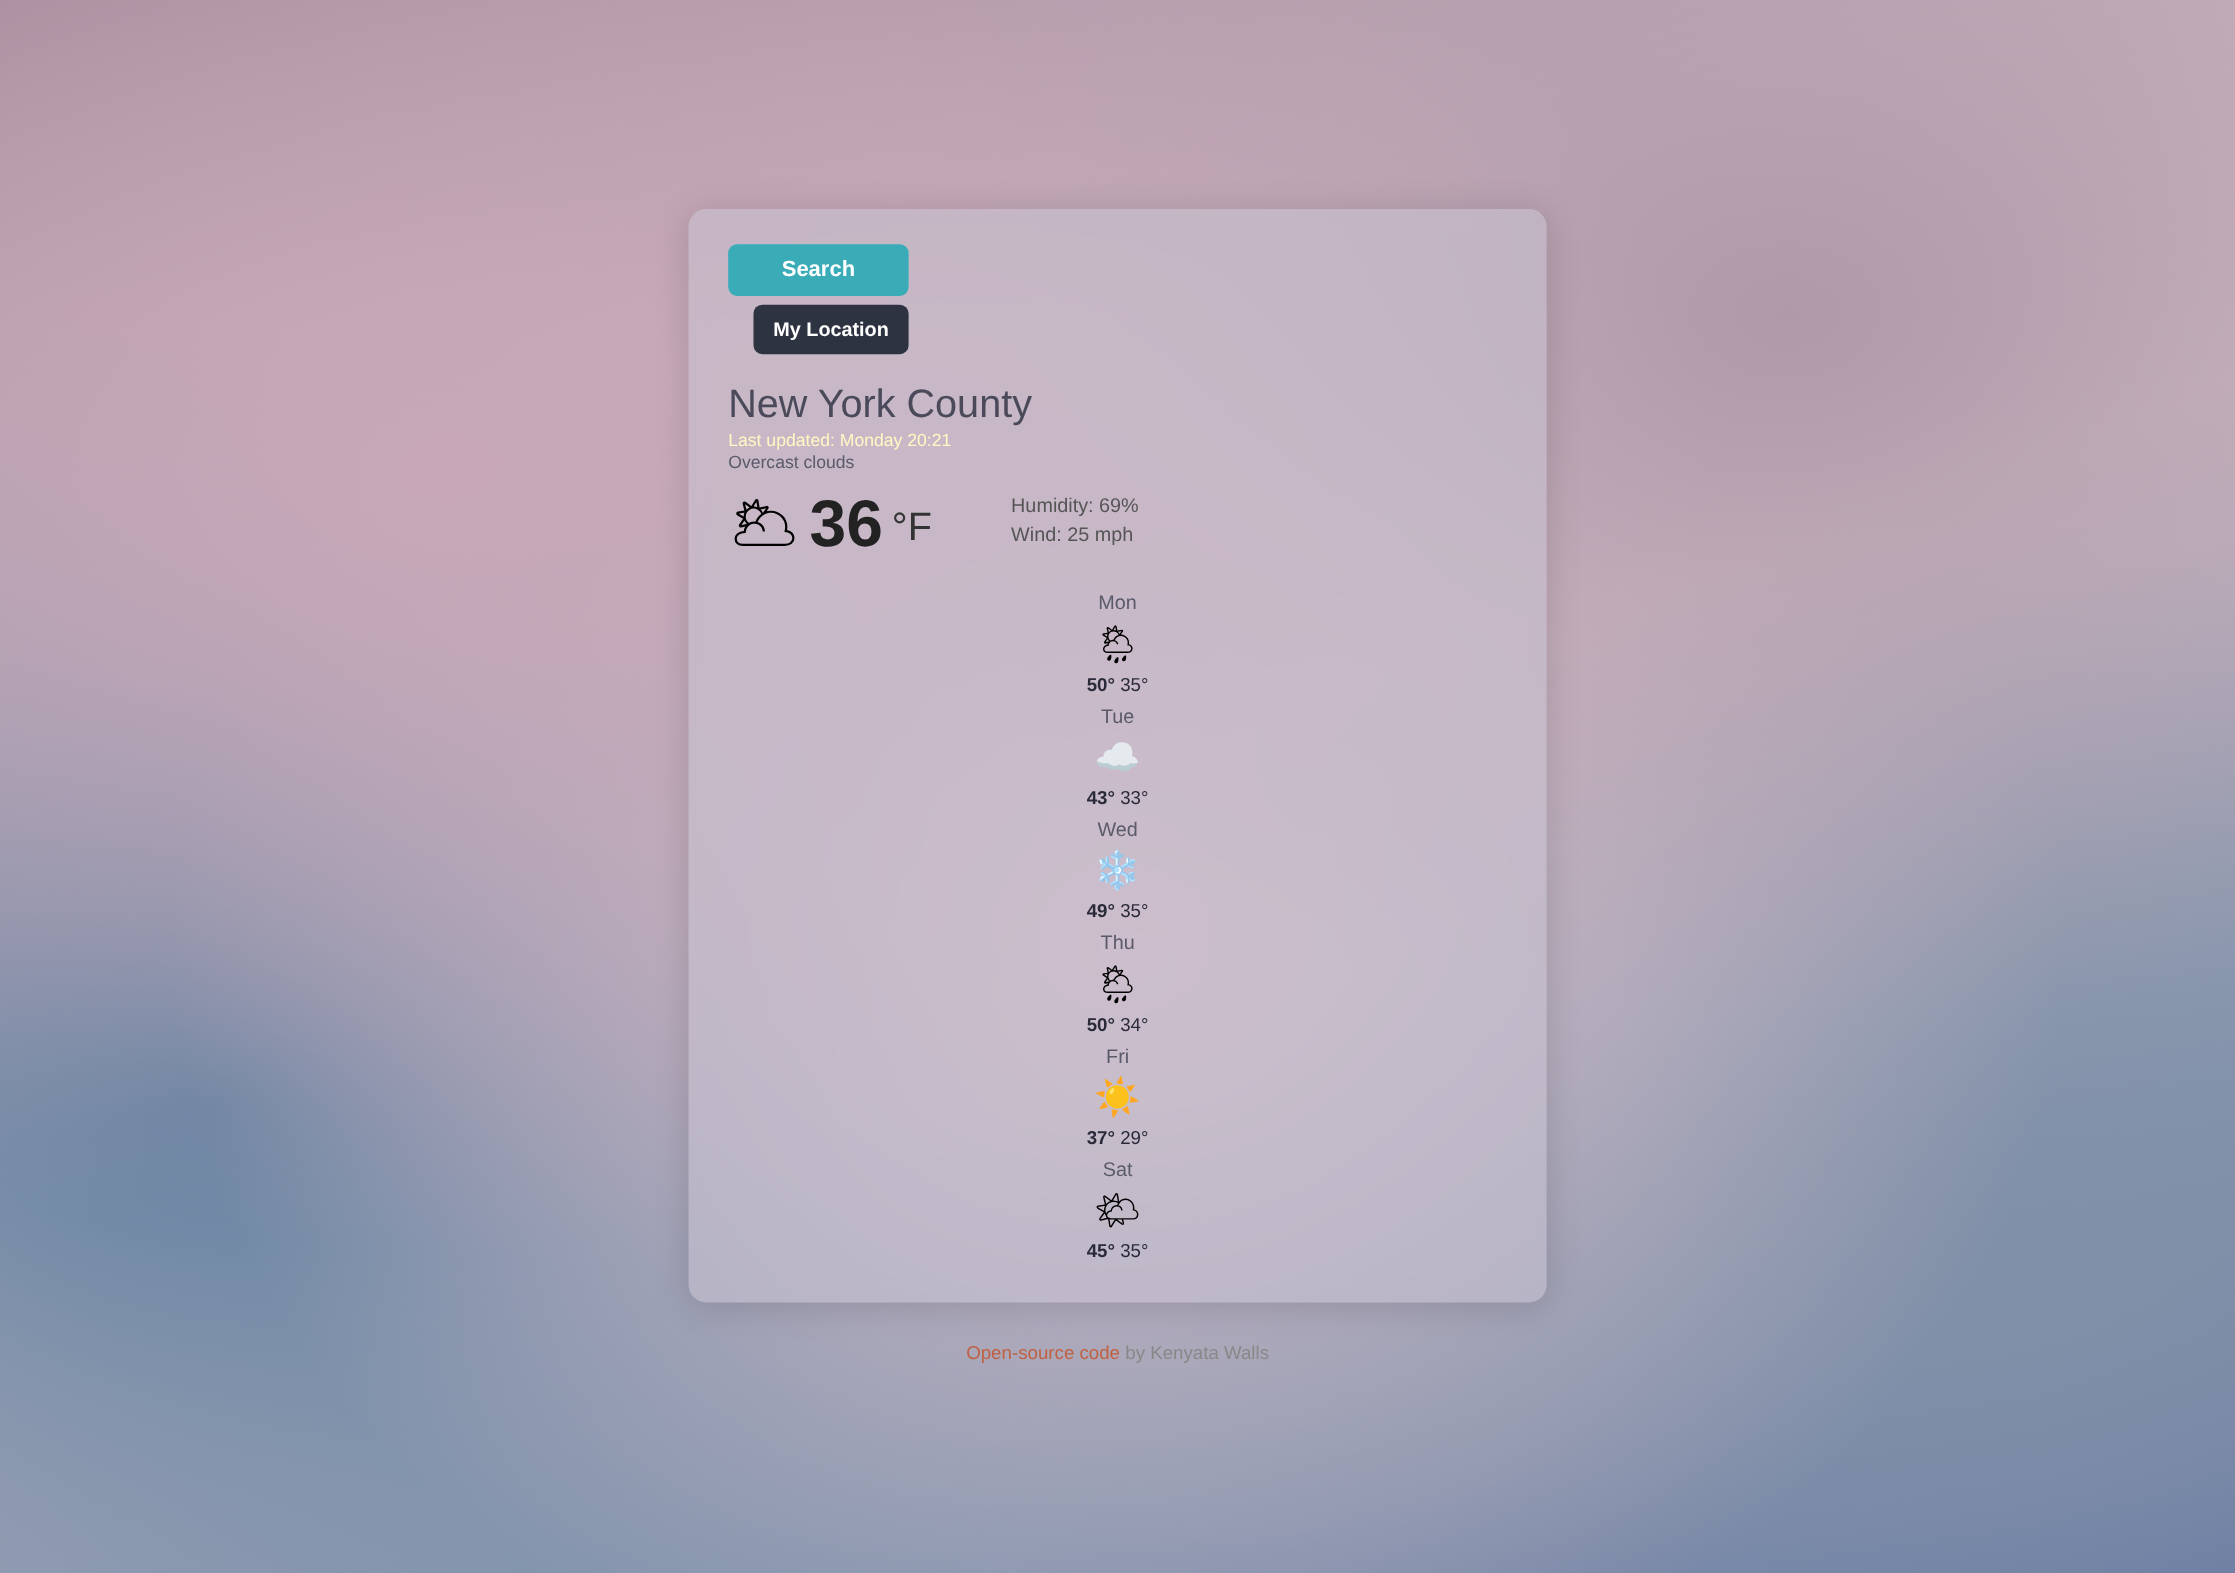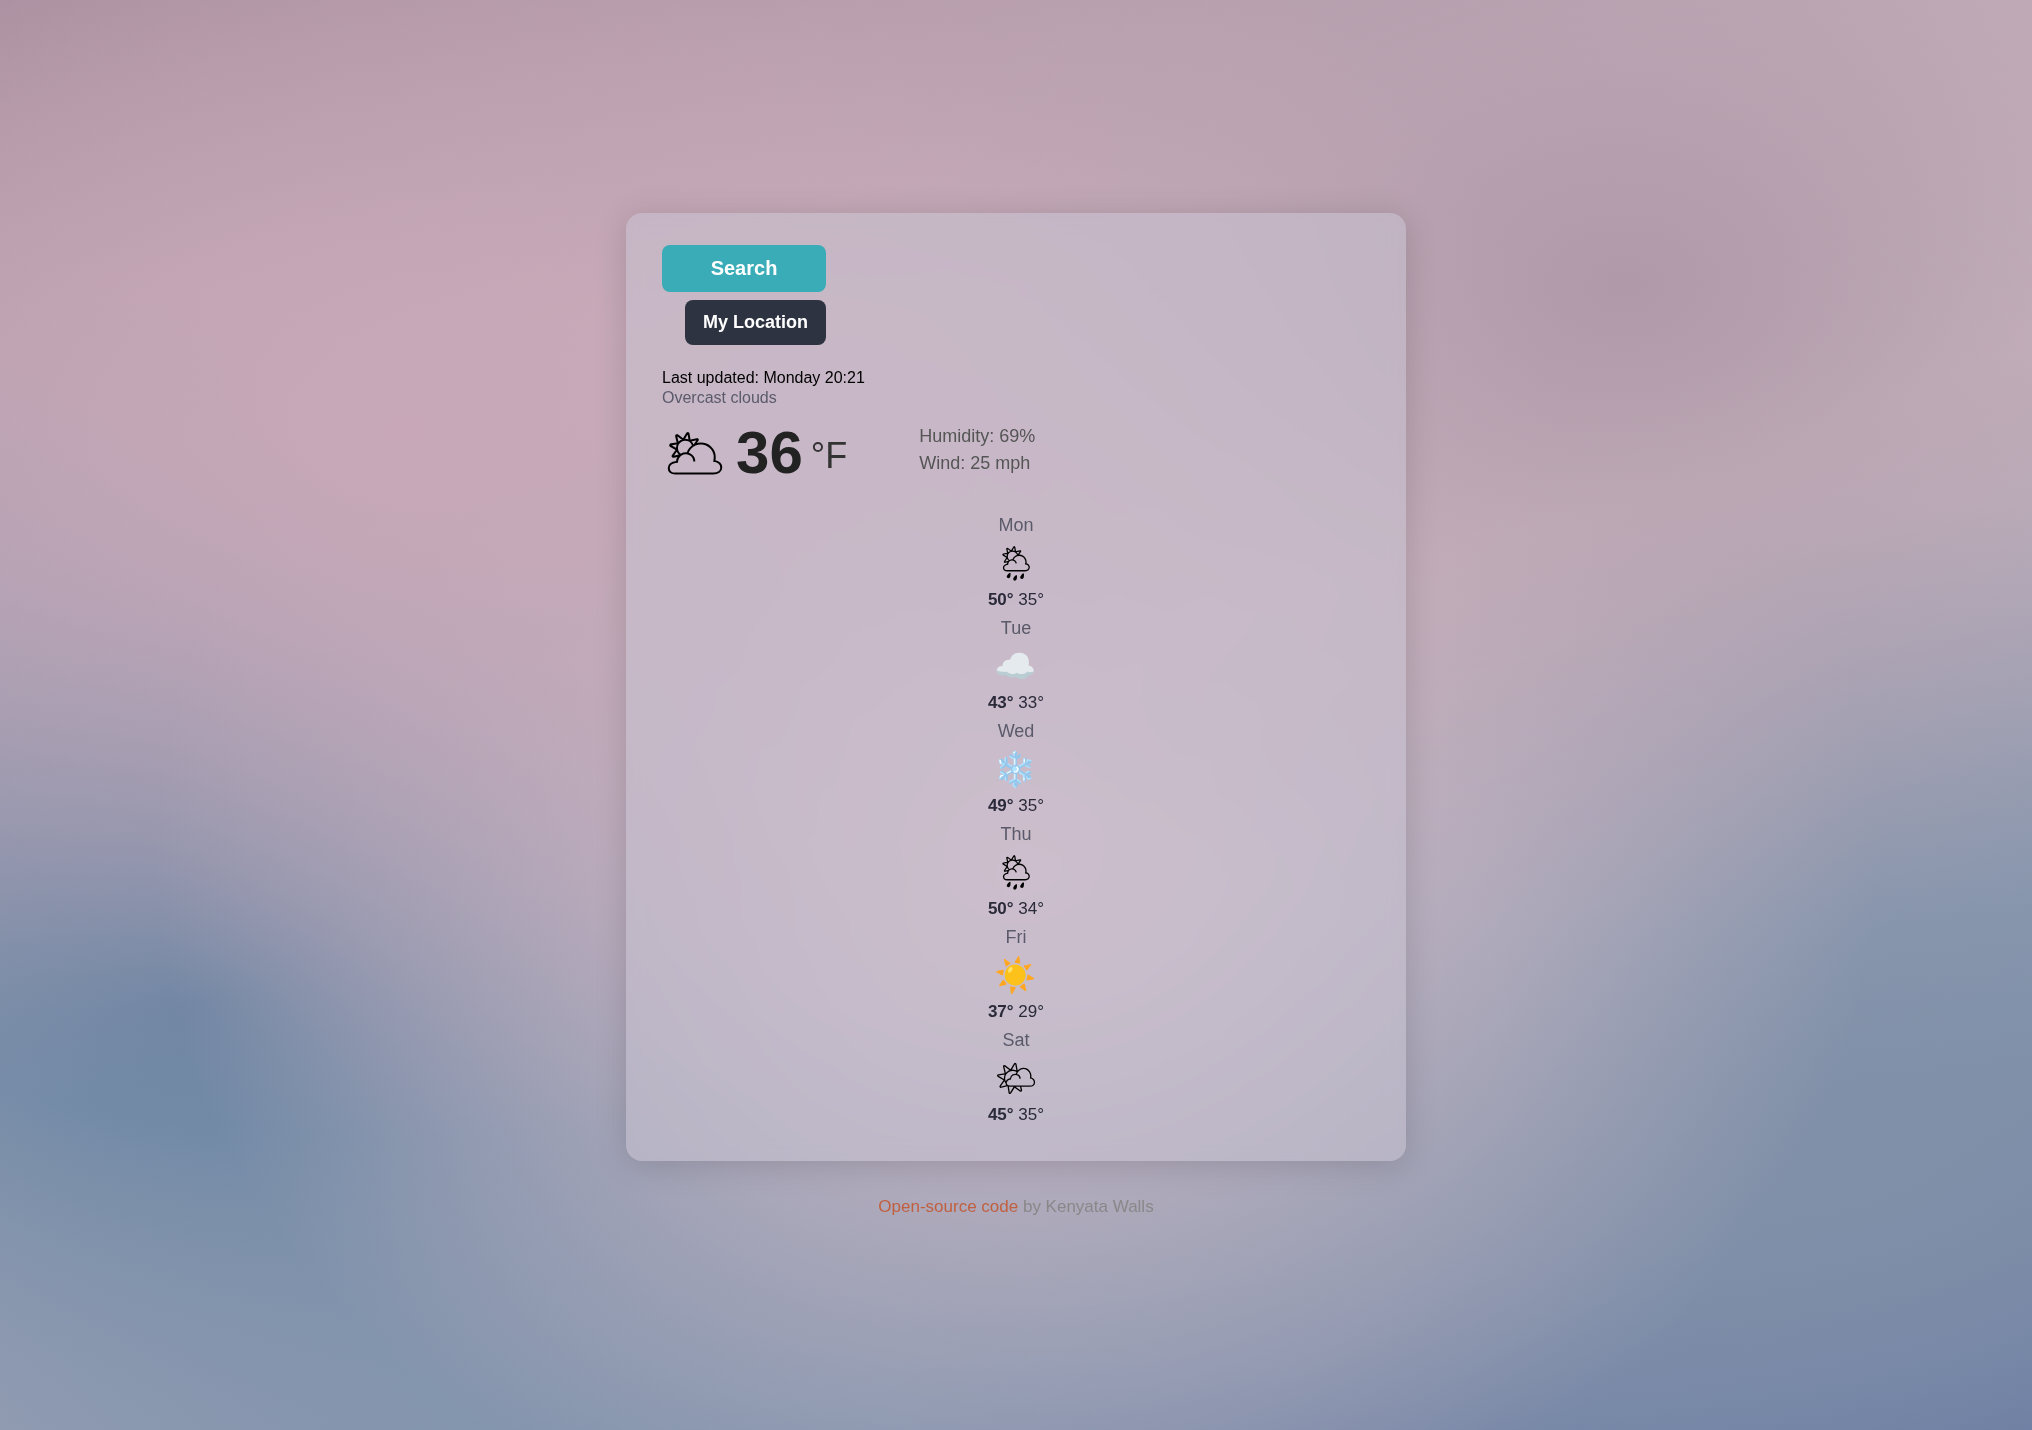--- a/index.html
+++ b/index.html
@@ -97,21 +97,21 @@
 
     .city-name {
       font-size: 36px;
       font-weight: 400;
       color: #4a4a5a;
       margin-bottom: 4px;
     }
 
     .last-updated {
       font-size: 16px;
-      color: #000000;
+      color: #fef9c3;
       margin-bottom: 2px;
     }
 
     .condition {
       font-size: 16px;
       color: #5a5a6a;
       margin-bottom: 16px;
     }
 
     .current-weather {
@@ -213,20 +213,21 @@
 <div class="page-center">
   <div class="weather-card">
 
     <div class="search-row">
       <div class="btn-col">
         <button class="btn-search">Search</button>
         <button class="btn-location">My Location</button>
       </div>
     </div>
 
+    <div class="city-name">New York County</div>
     <div class="last-updated">Last updated: Monday 20:21</div>
     <div class="condition">Overcast clouds</div>
 
     <div class="current-weather">
       <div class="temp-section">
         <span class="weather-icon-main">🌥</span>
         <span class="temp-value">36</span>
         <span class="temp-unit">°F</span>
       </div>
       <div class="weather-details">

